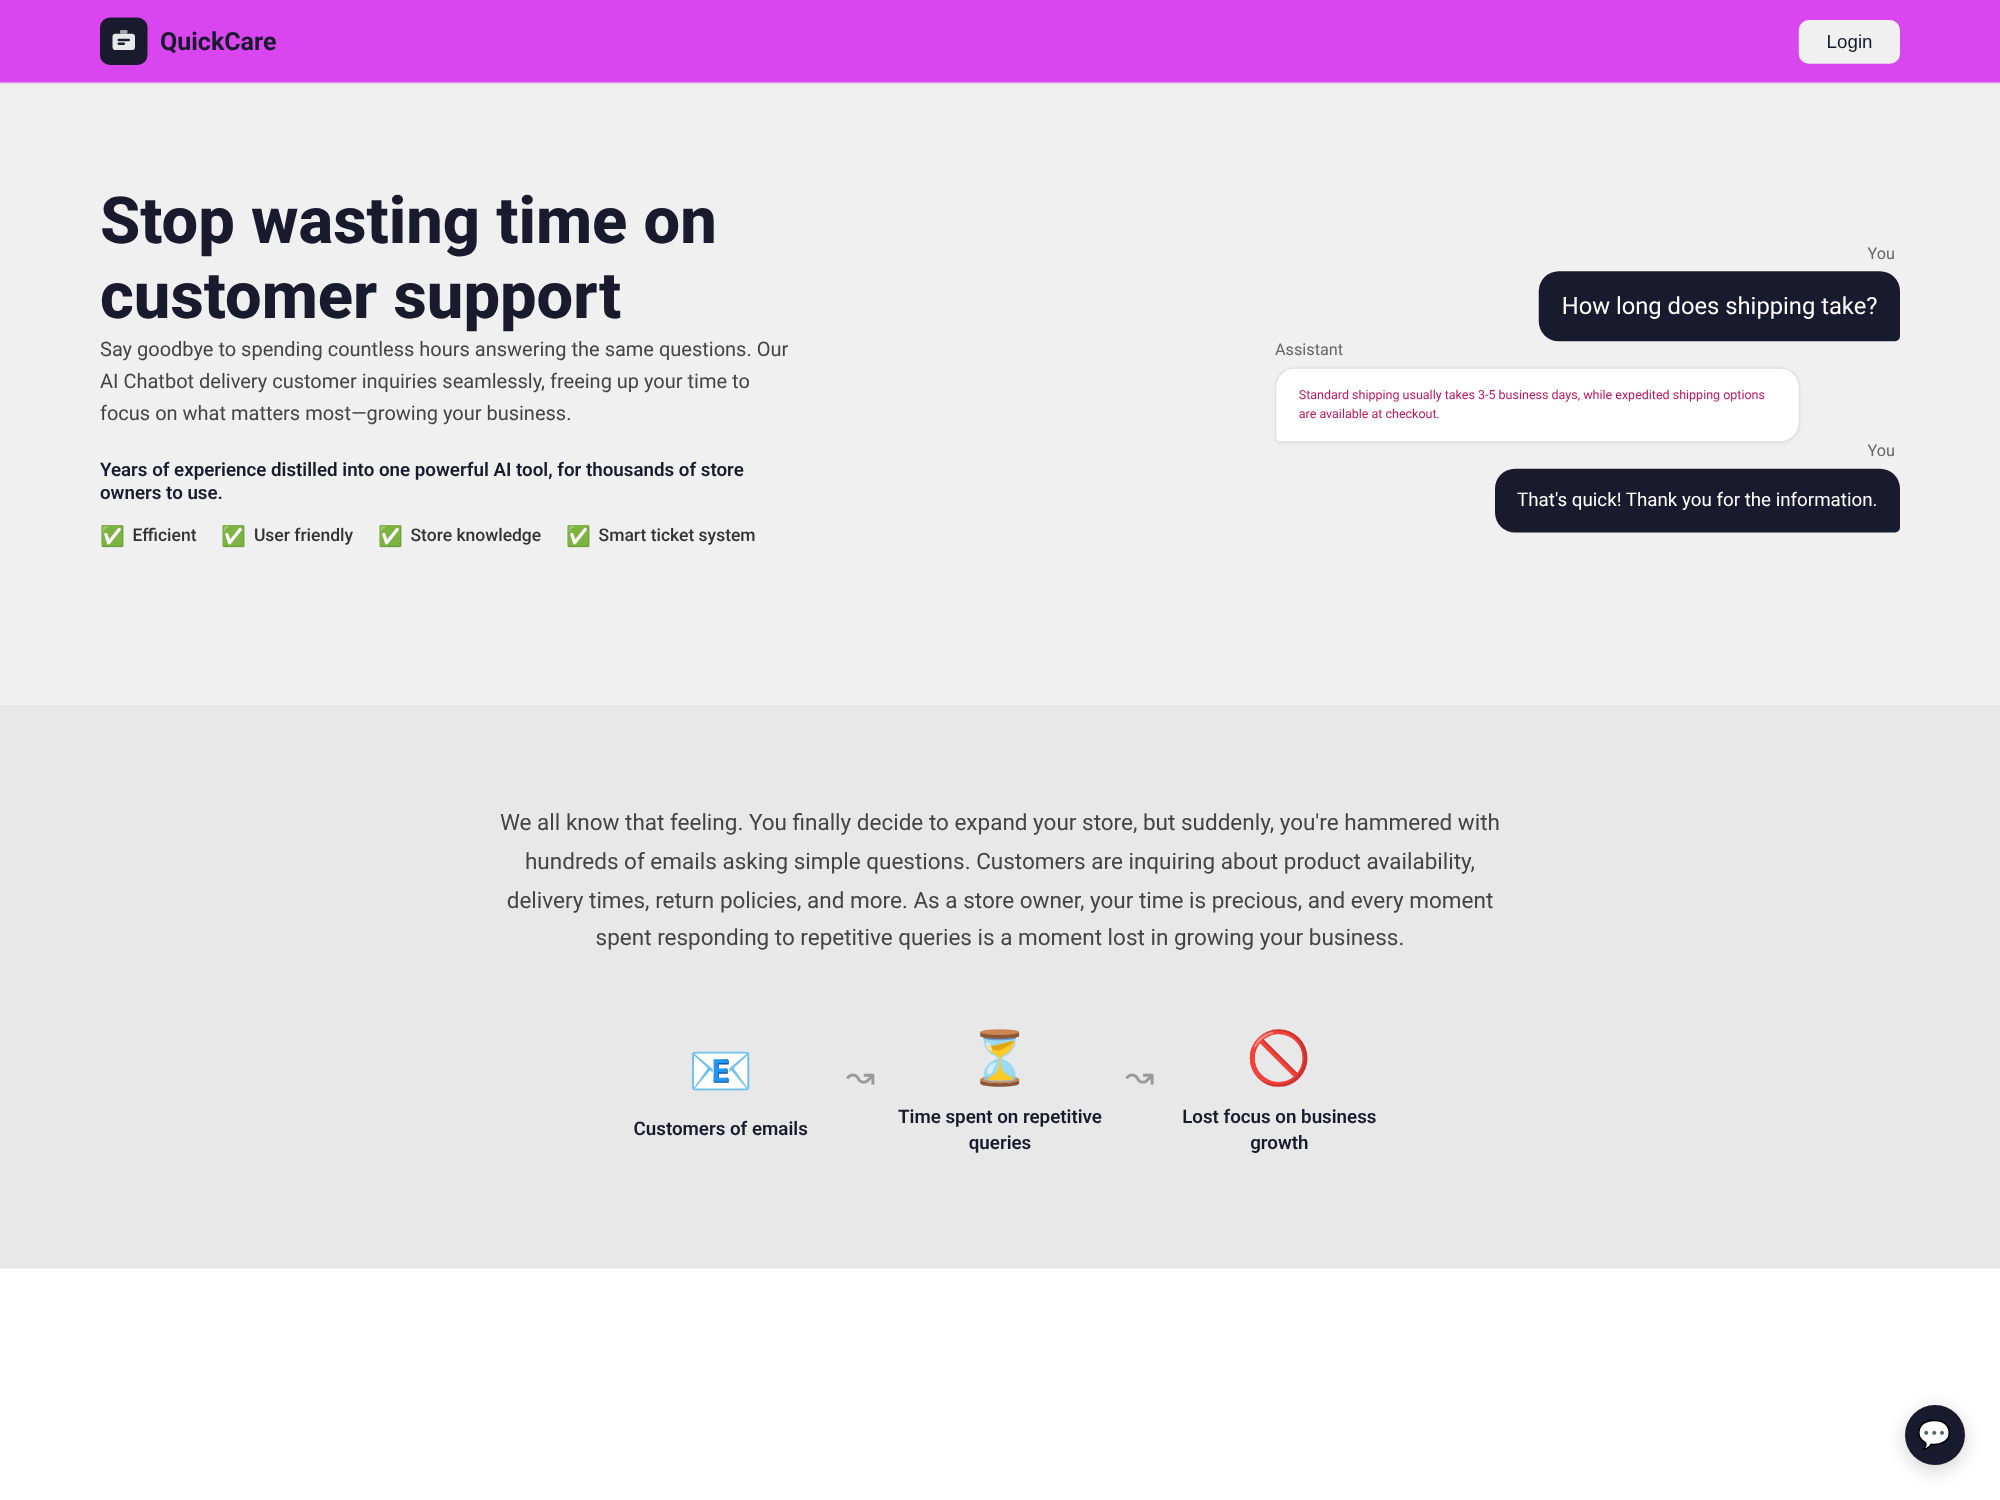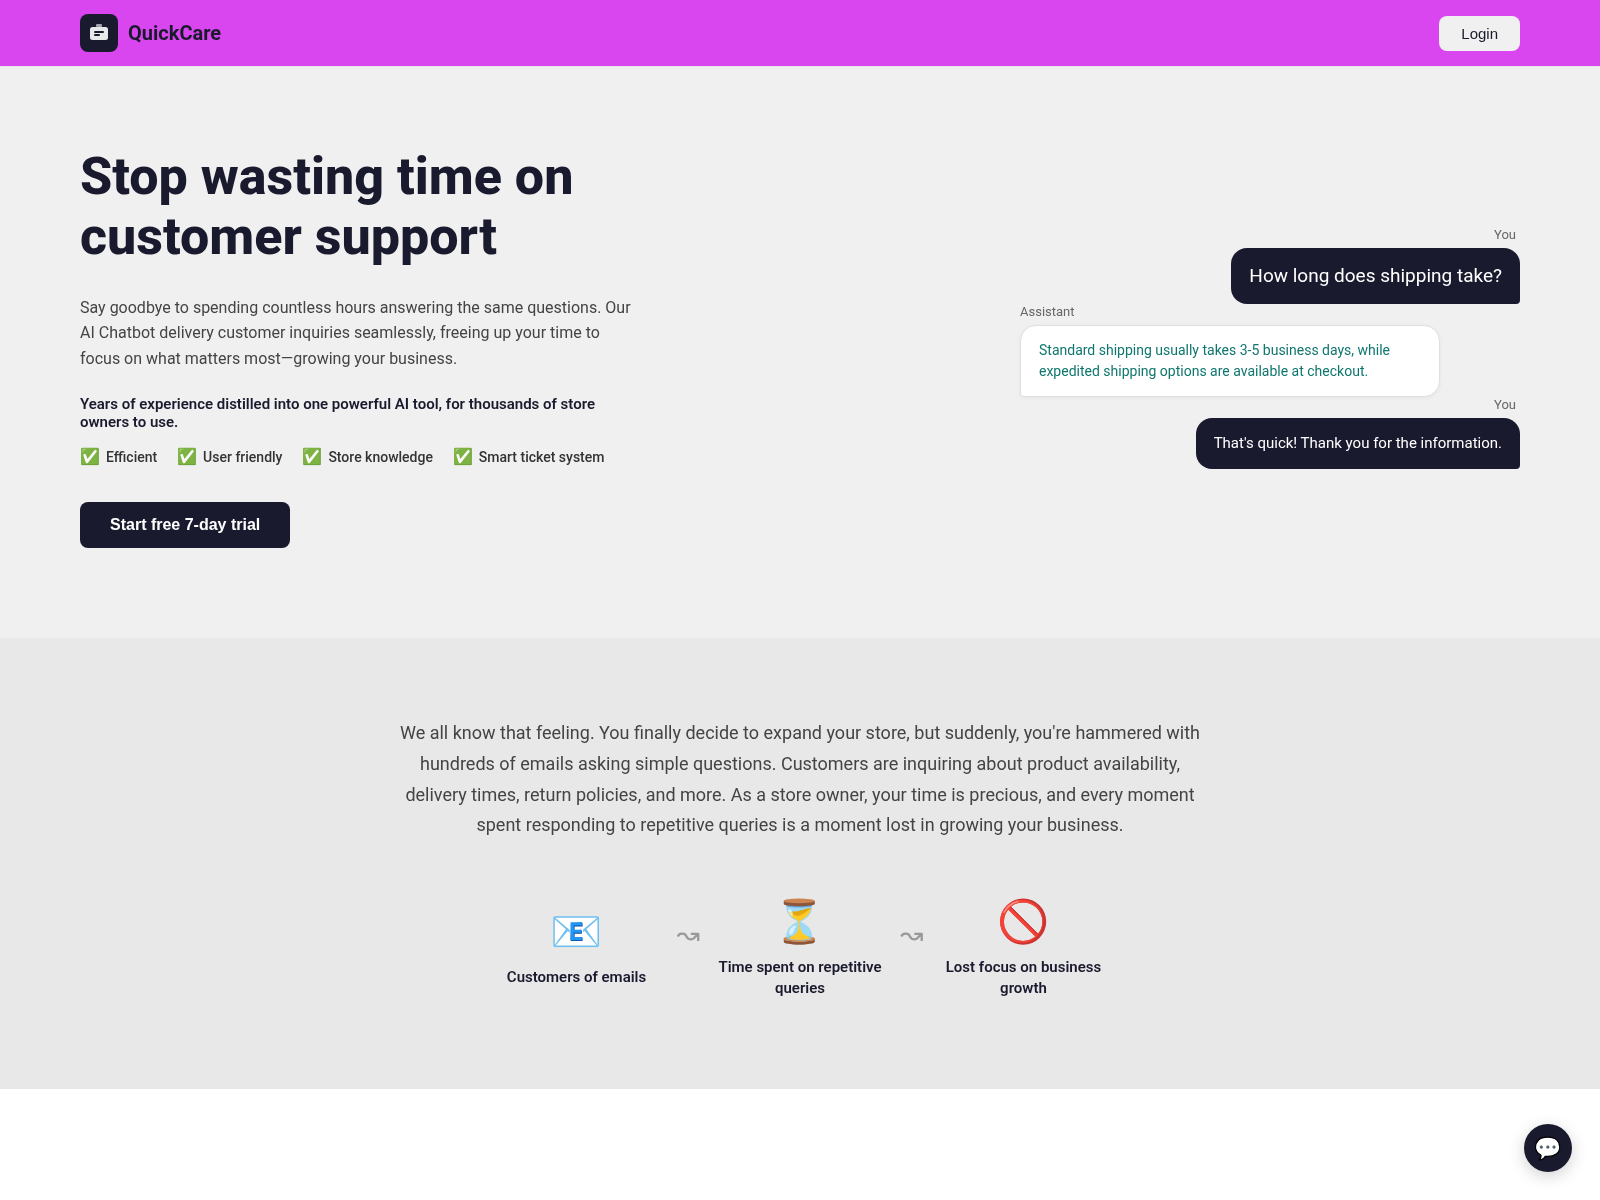--- a/index.html
+++ b/index.html
@@ -58,21 +58,20 @@
     }
     .hero-left {
       max-width: 560px;
       flex: 1;
     }
     .hero-title {
       font-size: 52px;
       font-weight: 800;
       color: #1a1a2e;
       line-height: 1.15;
-      margin-bottom: 28px;
     }
     .hero-subtitle {
       font-size: 16px;
       color: #444;
       line-height: 1.6;
       margin-bottom: 24px;
     }
     .hero-tagline {
       font-size: 15px;
       font-weight: 600;
@@ -143,22 +142,22 @@
     .chat-assistant-label {
       font-size: 13px;
       color: #666;
       margin-bottom: 6px;
     }
     .chat-bubble-assistant {
       background: #fff;
       border: 1px solid #e0e0e0;
       border-radius: 16px 16px 16px 4px;
       padding: 14px 18px;
-      font-size: 14px;
-      color: #0f766e;
+      font-size: 10px;
+      color: #be185d;
       max-width: 420px;
       line-height: 1.5;
       box-shadow: 0 1px 4px rgba(0,0,0,0.05);
     }
     .chat-bubble-you2 {
       background: #1a1a2e;
       color: #fff;
       border-radius: 16px 16px 4px 16px;
       padding: 14px 18px;
       font-size: 15px;
@@ -268,21 +267,20 @@
       </div>
       <div class="feature-item">
         <span class="feature-check">✅</span>
         <span>Store knowledge</span>
       </div>
       <div class="feature-item">
         <span class="feature-check">✅</span>
         <span>Smart ticket system</span>
       </div>
     </div>
-    <button class="cta-btn">Start free 7-day trial</button>
   </div>
 
   <div class="hero-right">
     <div class="chat-you-row">
       <span class="chat-label">You</span>
       <div class="chat-bubble-you">How long does shipping take?</div>
     </div>
     <div class="chat-assistant-row">
       <span class="chat-assistant-label">Assistant</span>
       <div class="chat-bubble-assistant">Standard shipping usually takes 3-5 business days, while expedited shipping options are available at checkout.</div>

